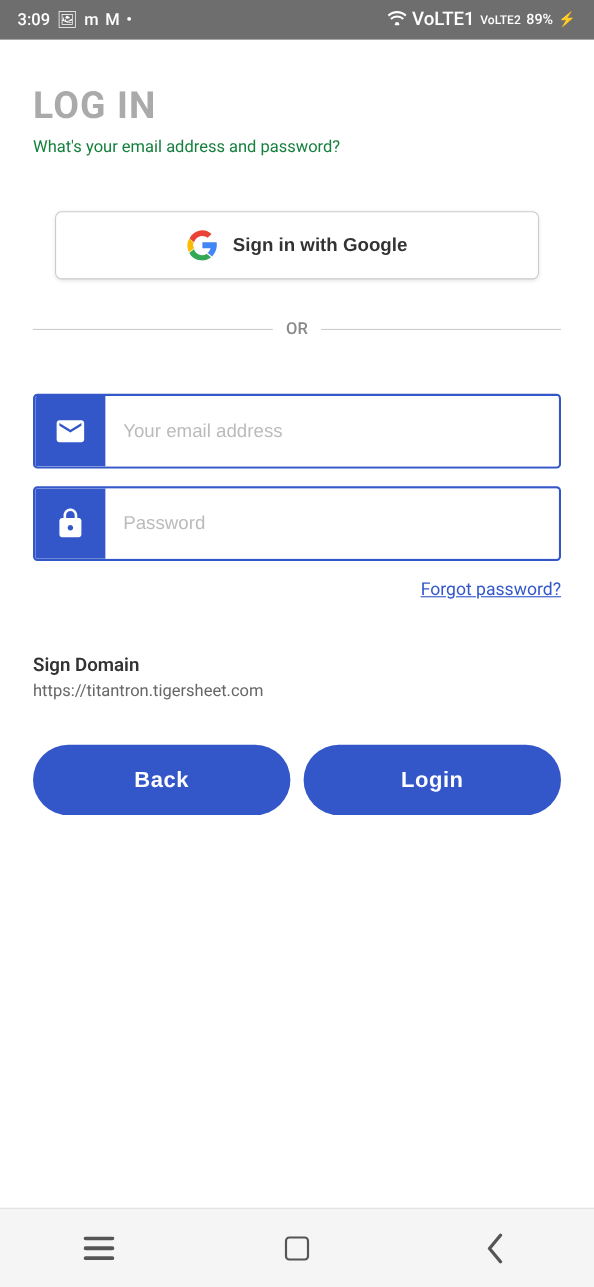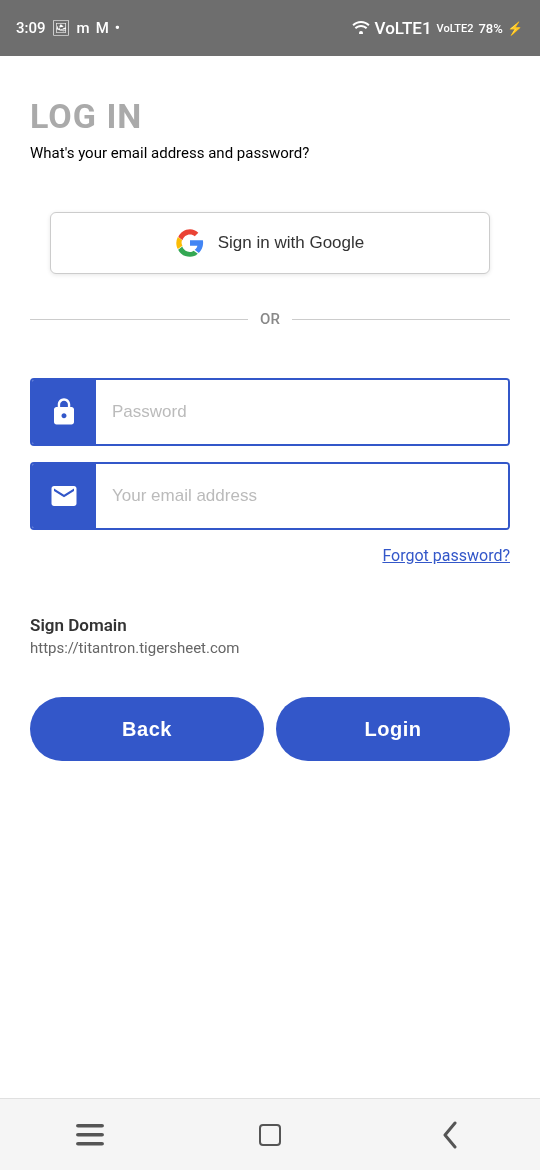--- a/index.html
+++ b/index.html
@@ -9,21 +9,21 @@
       height: 1170px;
       background: #fff;
       font-family: 'Roboto', Arial, sans-serif;
       overflow: hidden;
       position: relative;
     }
 
     
     .status-bar {
       width: 100%;
-      height: 56px;
+      height: 36px;
       background: #6e6e6e;
       display: flex;
       align-items: center;
       justify-content: space-between;
       padding: 1px 16px;
       color: #fff;
       font-size: 15px;
       font-weight: 500;
     }
     .status-left {
@@ -46,21 +46,21 @@
     .page-title {
       font-size: 34px;
       font-weight: 700;
       color: #aaaaaa;
       letter-spacing: 1px;
       margin-bottom: 8px;
     }
 
     .page-subtitle {
       font-size: 15px;
-      color: #000000;
+      color: #15803d;
       margin-bottom: 50px;
     }
 
     
     .google-btn {
       width: 100%;
       max-width: 440px;
       margin: 0 auto;
       display: flex;
       align-items: center;
@@ -69,21 +69,21 @@
       border: 1.5px solid #ccc;
       border-radius: 6px;
       padding: 16px 20px;
       background: #fff;
       cursor: pointer;
       box-shadow: 0 1px 4px rgba(0,0,0,0.1);
     }
 
     .google-btn-text {
       font-size: 17px;
-      font-weight: 400;
+      font-weight: 700;
       color: #333;
     }
 
     
     .google-g {
       width: 28px;
       height: 28px;
       flex-shrink: 0;
     }
 
@@ -239,21 +239,21 @@
   <div class="status-right">
     <span>
       <svg width="18" height="14" viewBox="0 0 18 14" fill="white">
         <path d="M9 3C11.8 3 14.3 4.1 16.2 5.9L17.6 4.5C15.3 2.3 12.3 1 9 1 5.7 1 2.7 2.3 0.4 4.5L1.8 5.9C3.7 4.1 6.2 3 9 3Z"></path>
         <path d="M9 7C10.9 7 12.6 7.7 13.9 9L15.3 7.6C13.6 6 11.4 5 9 5S4.4 6 2.7 7.6L4.1 9C5.4 7.7 7.1 7 9 7Z"></path>
         <circle cx="9" cy="13" r="2"></circle>
       </svg>
     </span>
     <span style="font-size:17px;">VoLTE1</span>
     <span style="font-size:11px;">VoLTE2</span>
-    <span>78%</span>
+    <span>89%</span>
     <span>⚡</span>
   </div>
 </div>
 
 <div class="main-content">
 
   <div class="page-title">LOG IN</div>
   <div class="page-subtitle">What's your email address and password?</div>
 
   <button class="google-btn">
@@ -270,33 +270,33 @@
     <div class="or-line"></div>
     <span class="or-text">OR</span>
     <div class="or-line"></div>
   </div>
 
   <div class="form-fields">
 
     <div class="input-row">
       <div class="input-icon">
         <svg viewBox="0 0 24 24">
+          <path d="M20 4H4c-1.1 0-2 .9-2 2v12c0 1.1.9 2 2 2h16c1.1 0 2-.9 2-2V6c0-1.1-.9-2-2-2zm0 4l-8 5-8-5V6l8 5 8-5v2z"></path>
+        </svg>
+      </div>
+      <input class="text-input" type="email" placeholder="Your email address" style="">
+    </div>
+
+    <div class="input-row">
+      <div class="input-icon">
+        <svg viewBox="0 0 24 24">
           <path d="M18 8h-1V6c0-2.76-2.24-5-5-5S7 3.24 7 6v2H6c-1.1 0-2 .9-2 2v10c0 1.1.9 2 2 2h12c1.1 0 2-.9 2-2V10c0-1.1-.9-2-2-2zm-6 9c-1.1 0-2-.9-2-2s.9-2 2-2 2 .9 2 2-.9 2-2 2zm3.1-9H8.9V6c0-1.71 1.39-3.1 3.1-3.1 1.71 0 3.1 1.39 3.1 3.1v2z"></path>
         </svg>
       </div>
       <input class="text-input" type="password" placeholder="Password" style="">
-    </div>
-
-    <div class="input-row">
-      <div class="input-icon">
-        <svg viewBox="0 0 24 24">
-          <path d="M20 4H4c-1.1 0-2 .9-2 2v12c0 1.1.9 2 2 2h16c1.1 0 2-.9 2-2V6c0-1.1-.9-2-2-2zm0 4l-8 5-8-5V6l8 5 8-5v2z"></path>
-        </svg>
-      </div>
-      <input class="text-input" type="email" placeholder="Your email address" style="">
     </div>
 
     <div class="forgot-password-row">
       <span class="forgot-password-link">Forgot password?</span>
     </div>
 
   </div>
 
   <div class="domain-section">
     <div class="domain-label">Sign Domain</div>

